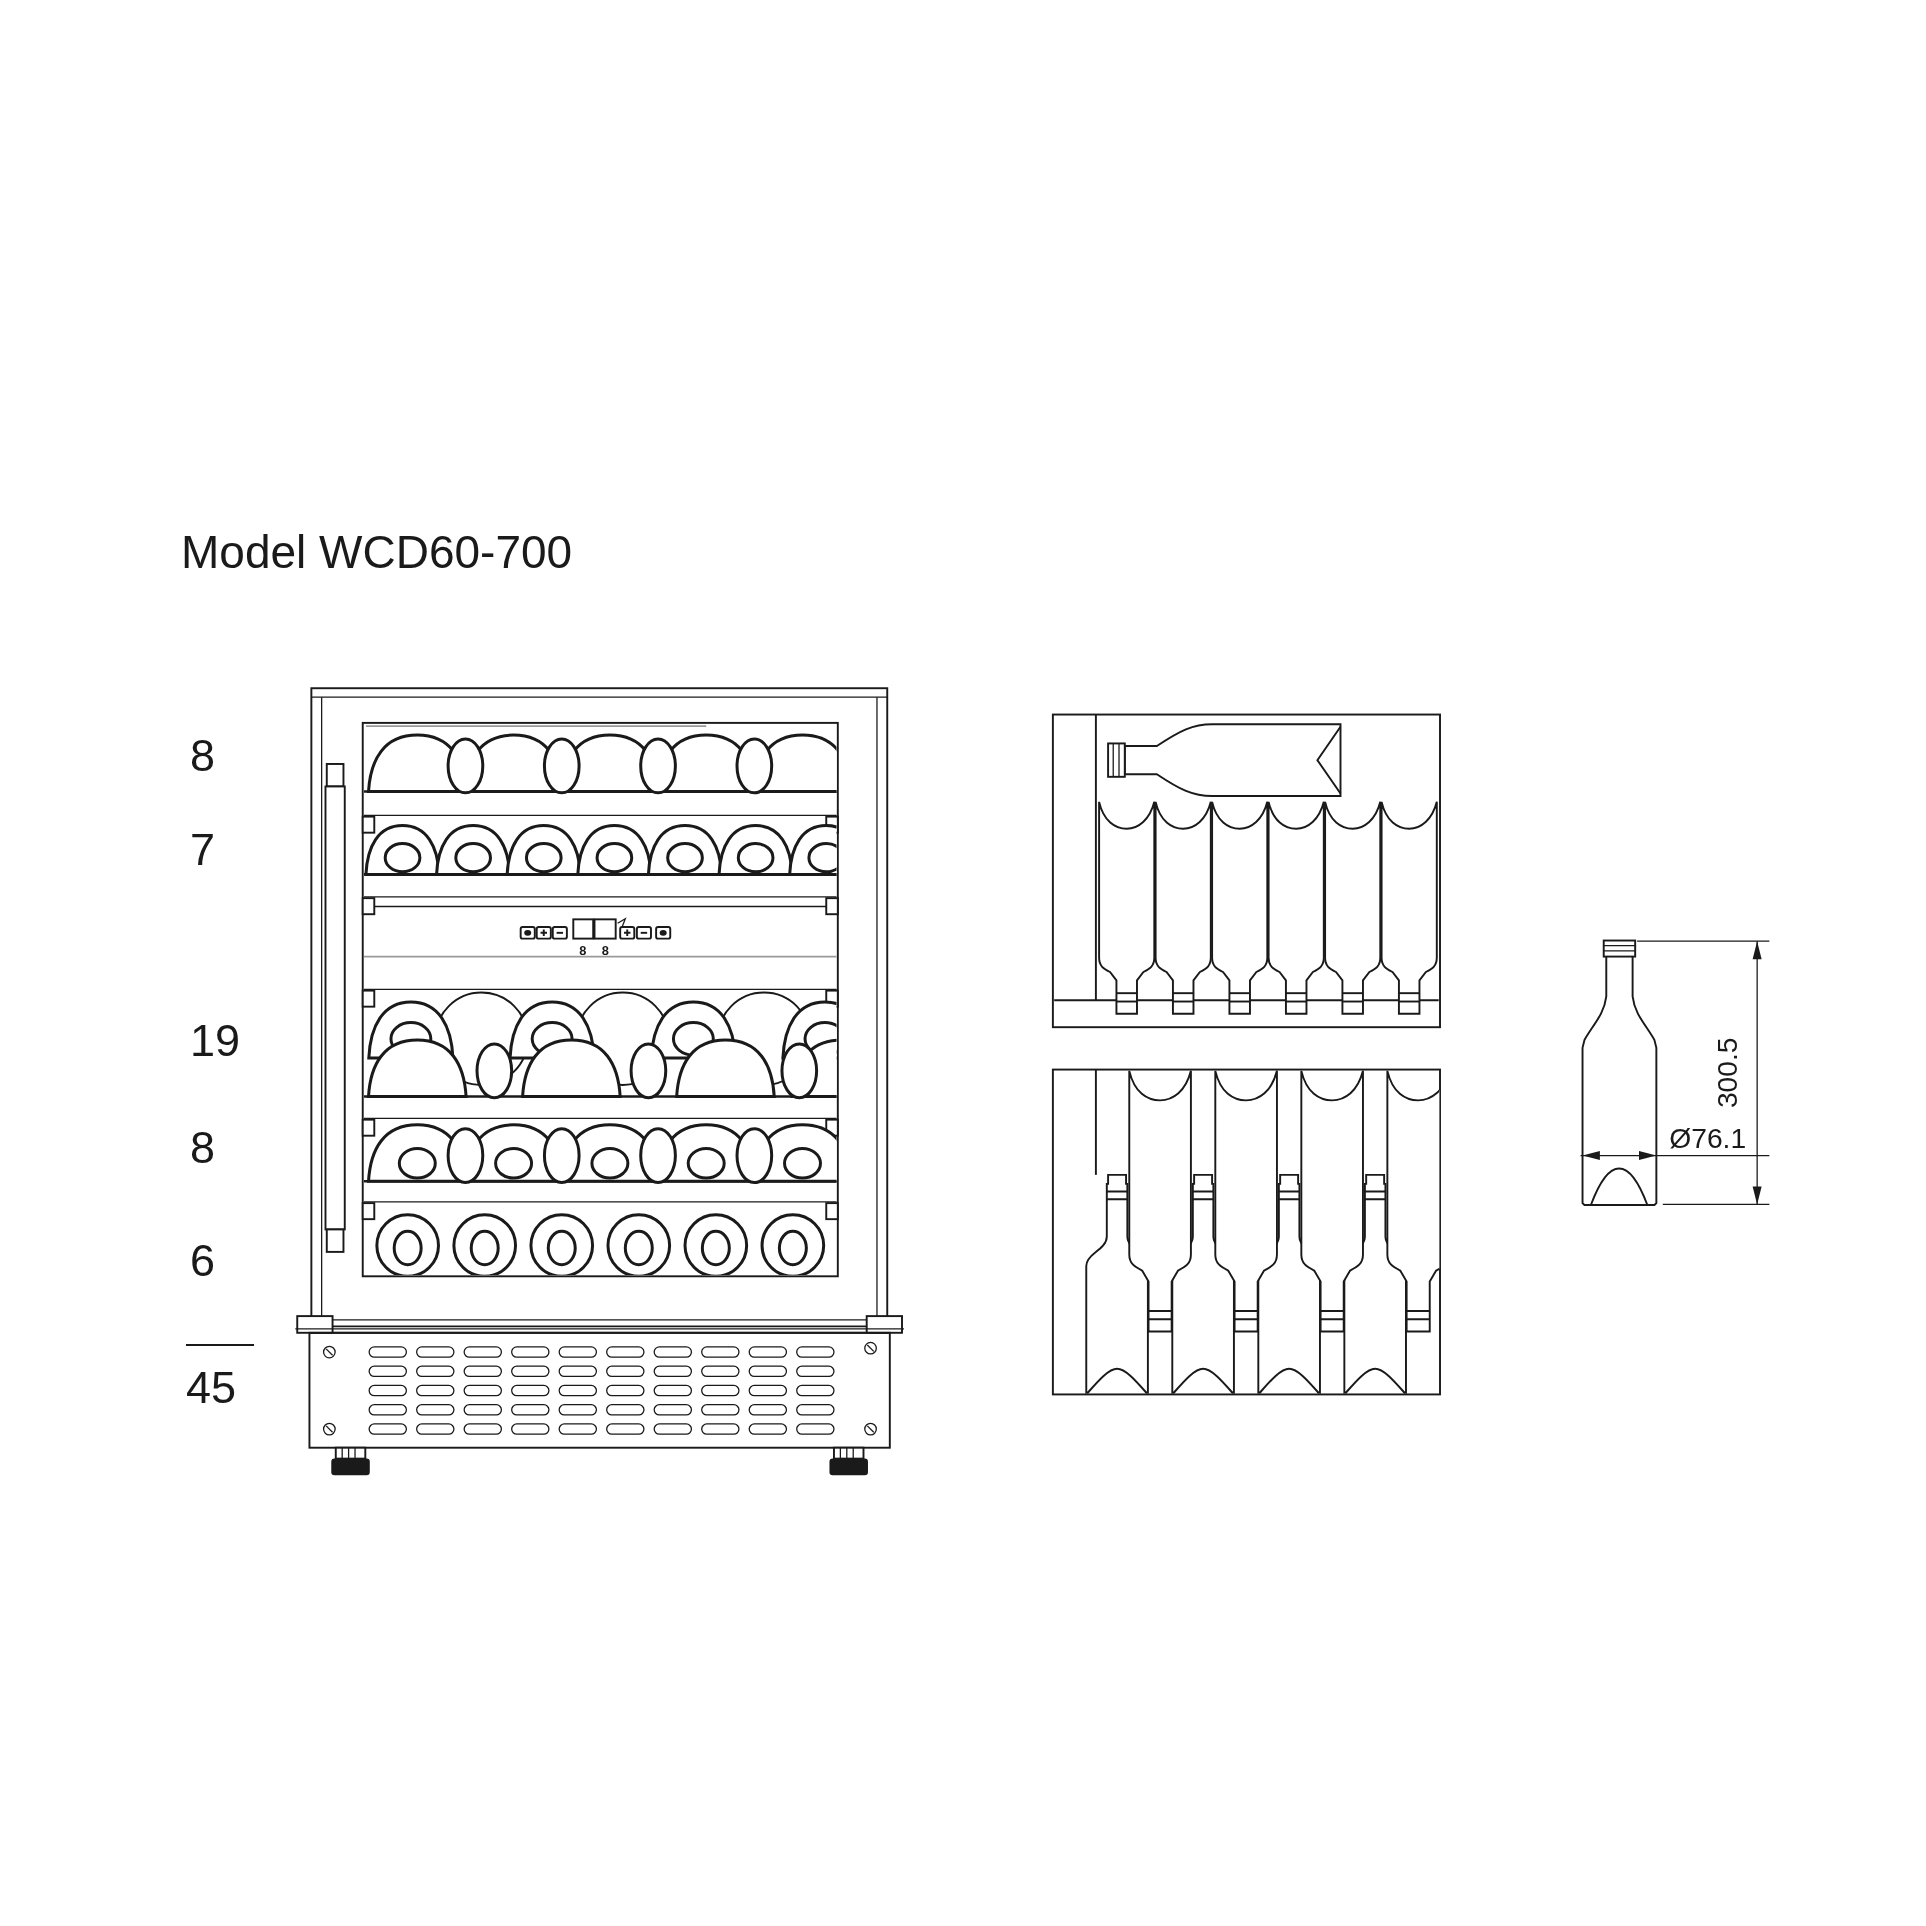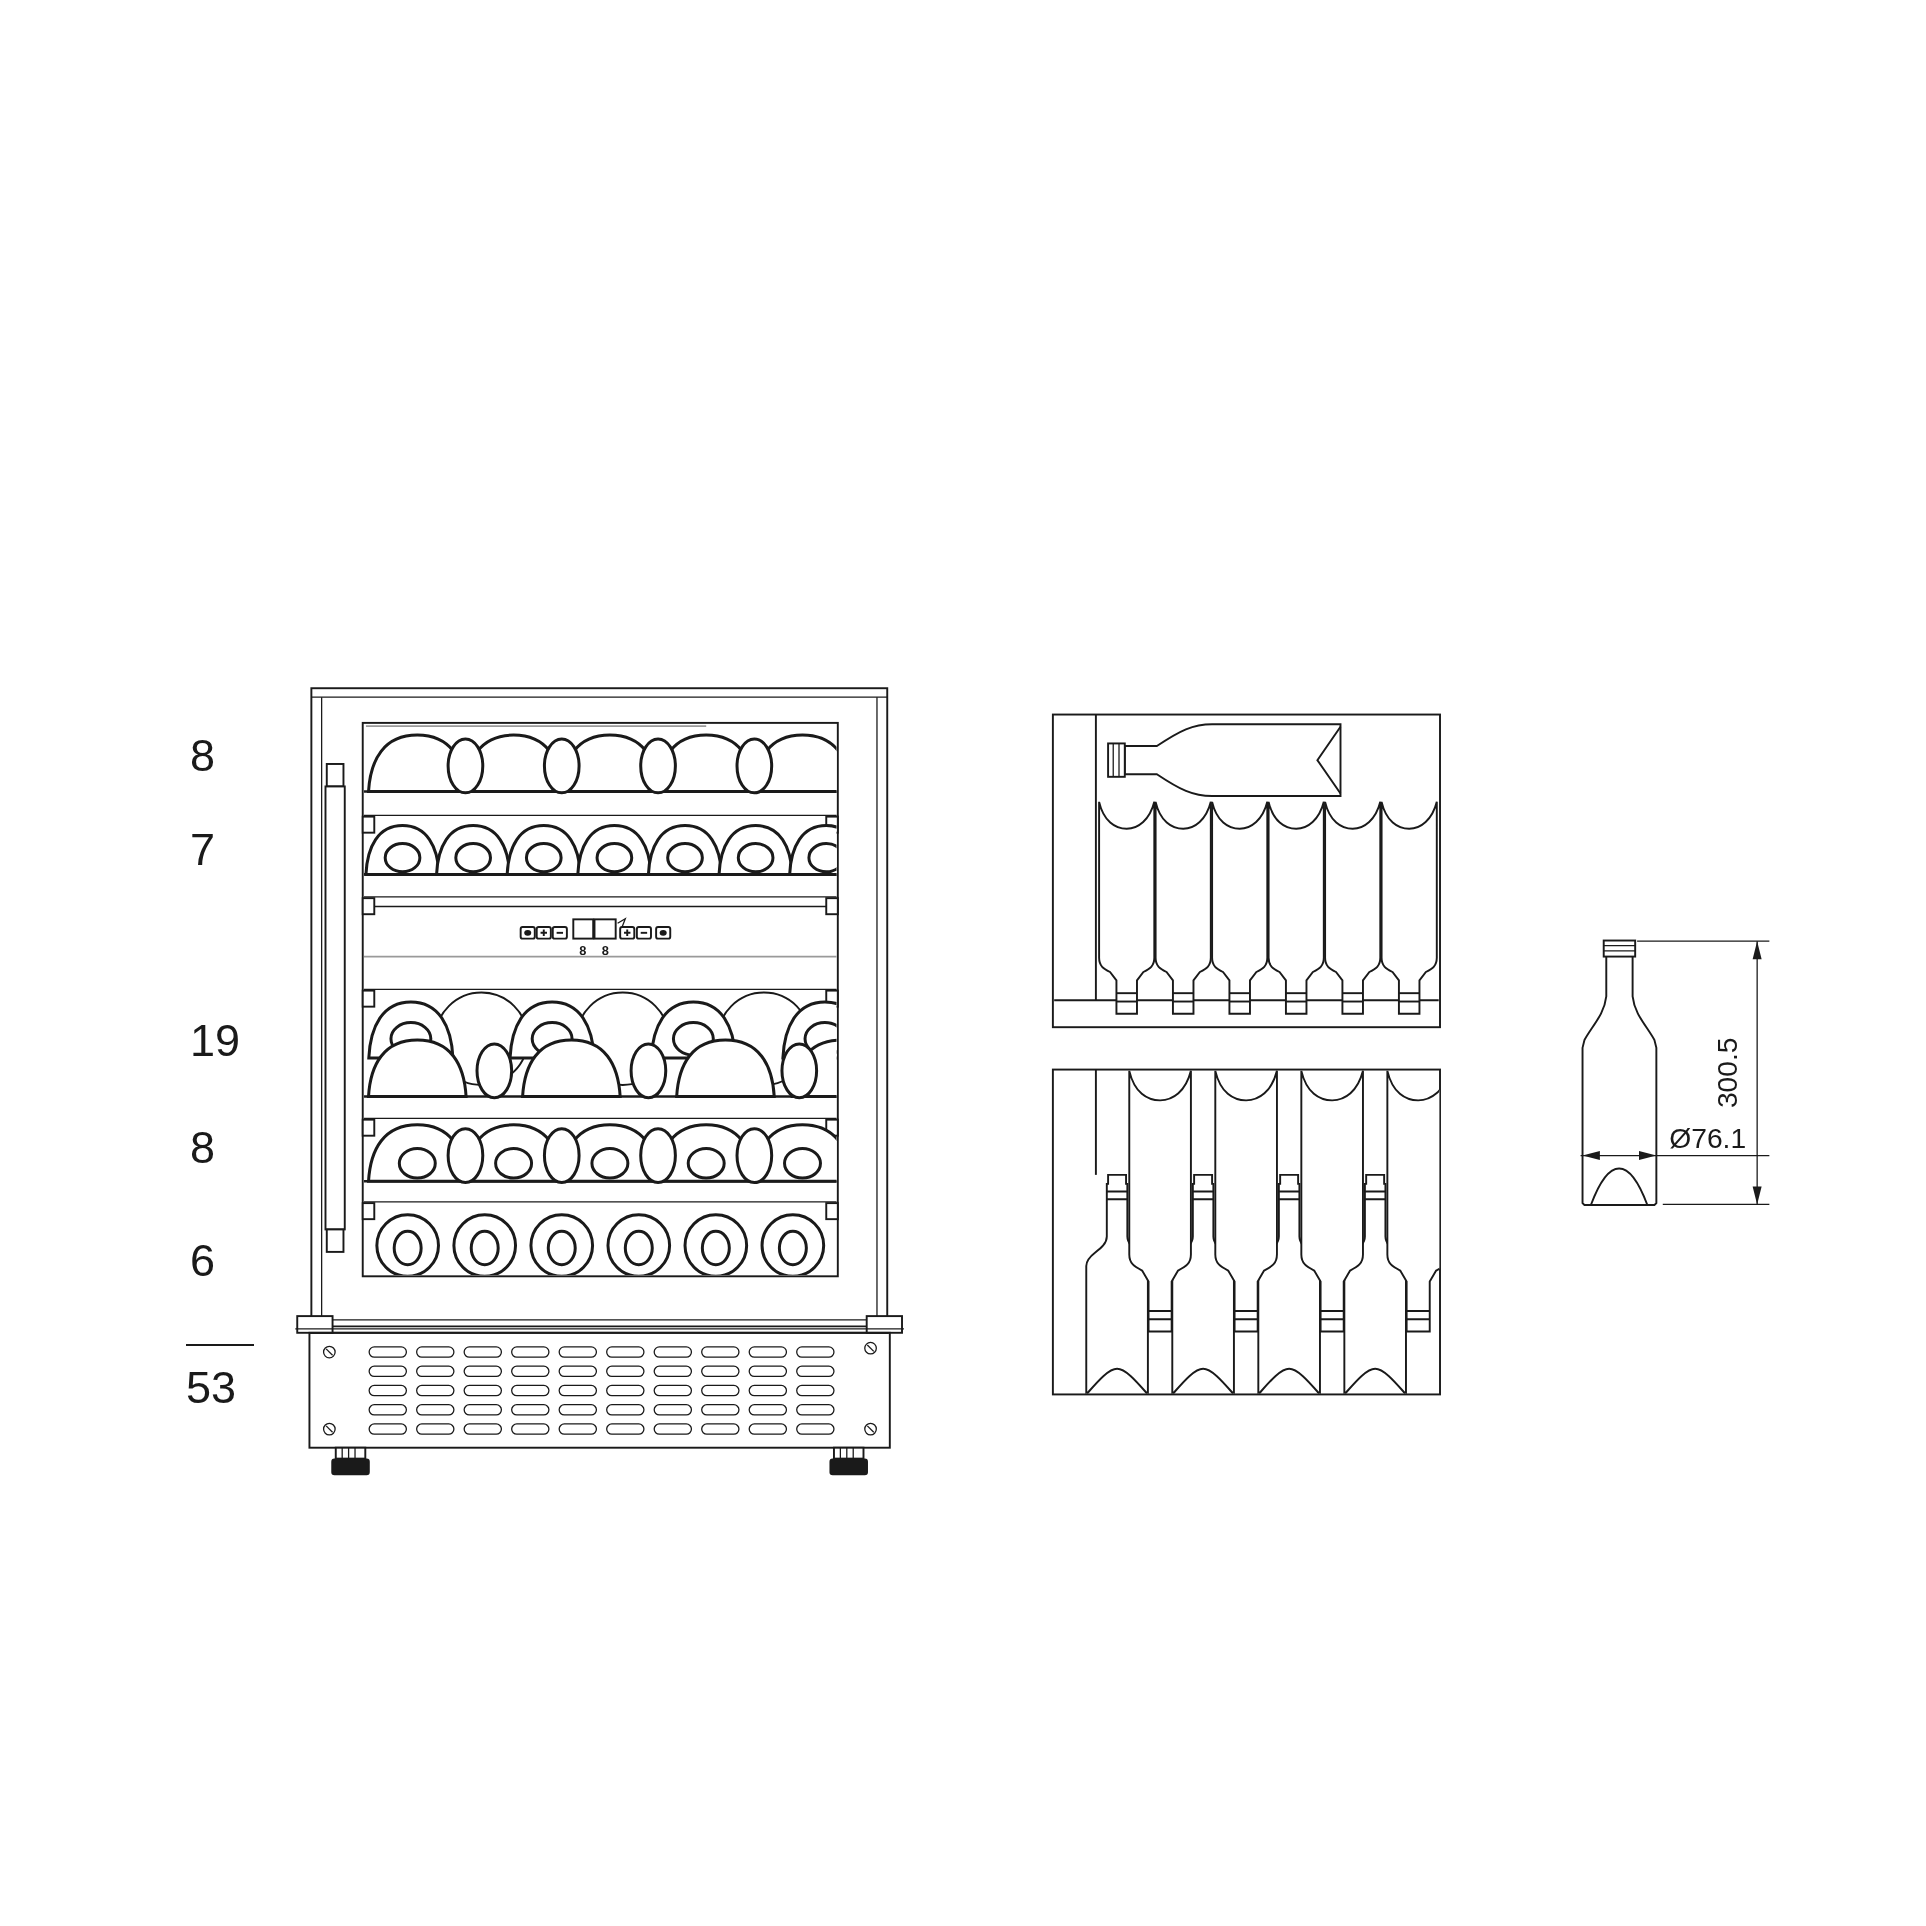--- a/index.html
+++ b/index.html
@@ -19,28 +19,29 @@
   .wh{fill:#ffffff;stroke:#1a1a1a;stroke-width:3;}
   .blk{fill:#1a1a1a;stroke:none;}
   .dimtxt{font-family:"Liberation Sans",sans-serif;font-size:44px;fill:#1a1a1a;}
   .digit{font-family:"Liberation Sans",sans-serif;font-size:20px;fill:#1a1a1a;font-weight:bold;}
 </style>
 </head>
 <body>
 
 <div class="canvas">
 
+  <div class="abs title">Model WCD60-700</div>
 
   <div class="abs count c0">8</div>
   <div class="abs count c1">7</div>
   <div class="abs count c2">19</div>
   <div class="abs count c3">8</div>
   <div class="abs count c4">6</div>
   <div class="abs sumline"></div>
-  <div class="abs total">53</div>
+  <div class="abs total">45</div>
 
   <svg width="1926" height="1926" viewBox="0 0 3000 3000">
     <defs>
 
       <g id="dome1">
         <path d="M-76,0 C-73,-50 -52,-88 0,-88 C52,-88 73,-50 76,0 Z" fill="#fff" stroke="#1a1a1a" stroke-width="3" vector-effect="non-scaling-stroke"></path>
       </g>
       <g id="dome1p">
         <path d="M-76,0 C-73,-50 -52,-88 0,-88 C52,-88 73,-50 76,0 Z" fill="#fff" stroke="#1a1a1a" stroke-width="3" vector-effect="non-scaling-stroke"></path>
         <ellipse cx="0" cy="-28" rx="28" ry="23" fill="#fff" stroke="#1a1a1a" stroke-width="3" vector-effect="non-scaling-stroke"></ellipse>

